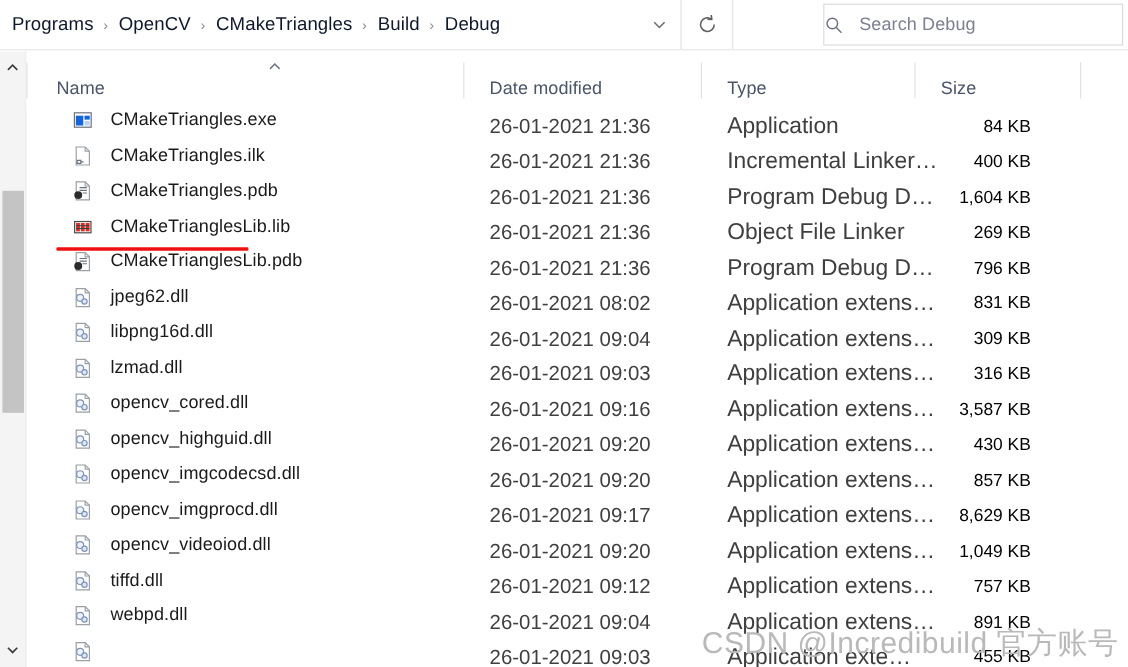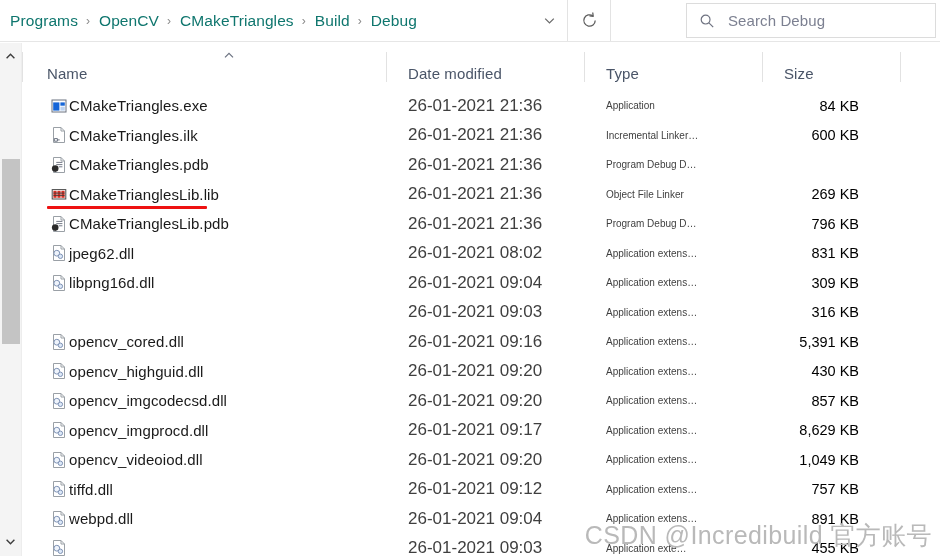--- a/index.html
+++ b/index.html
@@ -36,21 +36,21 @@
     padding-left: 8px;
   }
   .crumbs {
     display: flex;
     align-items: center;
     flex: 1;
     min-width: 0;
   }
   .crumb {
     font-size: 15.5px;
-    color: #0f766e;
+    color: #0f172a;
     white-space: nowrap;
     padding: 2px 2px;
     letter-spacing: .1px;
   }
   .crumb-sep {
     color: #8a8a8a;
     font-size: 12px;
     padding: 0 7px 0 6px;
     line-height: 1;
     user-select: none;
@@ -72,21 +72,20 @@
   }
   .searchbox {
     position: absolute;
     left: 686px; top: 3px;
     width: 250px; height: 35px;
     border: 1px solid #dcdcdc;
     background: #ffffff;
     box-sizing: border-box;
     display: flex;
     align-items: center;
-    padding-left: 12px;
   }
   .search-placeholder {
     font-size: 15px;
     color: #7c8091;
     margin-left: 13px;
     letter-spacing: .1px;
   }
 
   
   .scrollbar {
@@ -153,26 +152,25 @@
     height: 465px;
     overflow: hidden;
   }
   .row {
     position: relative;
     height: 29.5px;
     width: 918px;
   }
   .cell-name {
     position: absolute;
-    left: 28px;
+    left: 38px;
     top: 0;
     height: 29.5px;
     display: flex;
-    align-items: center;
-    gap: 1px;
+    gap: 14px;
   }
   .fname {
     font-size: 15px;
     color: #1a1a1a;
     white-space: nowrap;
     letter-spacing: .1px;
   }
   .cell-date {
     position: absolute;
     left: 386px;
@@ -180,21 +178,21 @@
     display: flex; align-items: center;
     font-size: 17px;
     color: #3f3f3f;
     white-space: nowrap;
   }
   .cell-type {
     position: absolute;
     left: 584px;
     top: 0; height: 29.5px;
     display: flex; align-items: center;
-    font-size: 10px;
+    font-size: 19px;
     color: #3f3f3f;
     white-space: nowrap;
   }
   .cell-size {
     position: absolute;
     left: 700px;
     width: 137px;
     top: 0; height: 29.5px;
     display: flex; align-items: center; justify-content: flex-end;
     font-size: 14.5px;
@@ -329,36 +327,37 @@
             <path d="M3.5 1.5 H11 L14.5 5 V16.5 H3.5 Z" fill="#ffffff" stroke="#9aa0a6" stroke-width="1"></path>
             <path d="M11 1.5 V5 H14.5" fill="none" stroke="#9aa0a6" stroke-width="1"></path>
             <path d="M4.3 12.6 h3.1 v2.6 h-3.1 z" fill="none" stroke="#6b7280" stroke-width="1"></path>
             <path d="M7.4 13.9 h2.3" fill="none" stroke="#6b7280" stroke-width="1"></path>
           </svg>
         </span>
         <span class="fname">CMakeTriangles.ilk</span>
       </div>
       <div class="cell-date">26-01-2021 21:36</div>
       <div class="cell-type">Incremental Linker…</div>
-      <div class="cell-size">600 KB</div>
+      <div class="cell-size">400 KB</div>
     </div>
     <div class="row">
       <div class="cell-name">
         <span class="icon-box">
           <svg width="18" height="18" viewBox="0 0 18 18">
             <path d="M3.5 1.5 H11 L14.5 5 V16.5 H3.5 Z" fill="#ffffff" stroke="#9aa0a6" stroke-width="1"></path>
             <path d="M11 1.5 V5 H14.5" fill="none" stroke="#9aa0a6" stroke-width="1"></path>
             <path d="M6.3 6.4 h6.1 M6.3 8.6 h6.1 M8.8 10.8 h3.6" stroke="#6b7280" stroke-width=".95" fill="none"></path>
             <circle cx="5.2" cy="12.6" r="3.3" fill="#2b2b2b"></circle>
           </svg>
         </span>
         <span class="fname">CMakeTriangles.pdb</span>
       </div>
       <div class="cell-date">26-01-2021 21:36</div>
       <div class="cell-type">Program Debug D…</div>
+      <div class="cell-size">1,604 KB</div>
     </div>
     <div class="row">
       <div class="cell-name">
         <span class="icon-box">
           <svg width="18" height="18" viewBox="0 0 18 18">
             <rect x="2.2" y="4.6" width="13.6" height="9.4" fill="#ffffff" stroke="#4a4a4a" stroke-width="1"></rect>
             <rect x="3.4" y="5.8" width="3.2" height="7" fill="#d93025"></rect>
             <rect x="7.4" y="5.8" width="3.2" height="7" fill="#d93025"></rect>
             <rect x="11.4" y="5.8" width="3.2" height="7" fill="#d93025"></rect>
             <path d="M3.4 8.1 h11.2 M3.4 10.4 h11.2" stroke="#3b3b3b" stroke-width=".9"></path>
@@ -413,39 +412,50 @@
             <circle cx="10.4" cy="12.3" r="2.2" fill="#dce8f8" stroke="#7f93b5" stroke-width="1"></circle>
           </svg>
         </span>
         <span class="fname">libpng16d.dll</span>
       </div>
       <div class="cell-date">26-01-2021 09:04</div>
       <div class="cell-type">Application extens…</div>
       <div class="cell-size">309 KB</div>
     </div>
     <div class="row">
+      <div class="cell-name">
+        <span class="icon-box">
+          <svg width="18" height="18" viewBox="0 0 18 18">
+            <path d="M3.5 1.5 H11 L14.5 5 V16.5 H3.5 Z" fill="#ffffff" stroke="#9aa0a6" stroke-width="1"></path>
+            <path d="M11 1.5 V5 H14.5" fill="none" stroke="#9aa0a6" stroke-width="1"></path>
+            <circle cx="6.8" cy="9.2" r="2.9" fill="#eef3fb" stroke="#7f93b5" stroke-width="1"></circle>
+            <circle cx="10.4" cy="12.3" r="2.2" fill="#dce8f8" stroke="#7f93b5" stroke-width="1"></circle>
+          </svg>
+        </span>
+        <span class="fname">lzmad.dll</span>
+      </div>
       <div class="cell-date">26-01-2021 09:03</div>
       <div class="cell-type">Application extens…</div>
       <div class="cell-size">316 KB</div>
     </div>
     <div class="row">
       <div class="cell-name">
         <span class="icon-box">
           <svg width="18" height="18" viewBox="0 0 18 18">
             <path d="M3.5 1.5 H11 L14.5 5 V16.5 H3.5 Z" fill="#ffffff" stroke="#9aa0a6" stroke-width="1"></path>
             <path d="M11 1.5 V5 H14.5" fill="none" stroke="#9aa0a6" stroke-width="1"></path>
             <circle cx="6.8" cy="9.2" r="2.9" fill="#eef3fb" stroke="#7f93b5" stroke-width="1"></circle>
             <circle cx="10.4" cy="12.3" r="2.2" fill="#dce8f8" stroke="#7f93b5" stroke-width="1"></circle>
           </svg>
         </span>
         <span class="fname">opencv_cored.dll</span>
       </div>
       <div class="cell-date">26-01-2021 09:16</div>
       <div class="cell-type">Application extens…</div>
-      <div class="cell-size">5,391 KB</div>
+      <div class="cell-size">3,587 KB</div>
     </div>
     <div class="row">
       <div class="cell-name">
         <span class="icon-box">
           <svg width="18" height="18" viewBox="0 0 18 18">
             <path d="M3.5 1.5 H11 L14.5 5 V16.5 H3.5 Z" fill="#ffffff" stroke="#9aa0a6" stroke-width="1"></path>
             <path d="M11 1.5 V5 H14.5" fill="none" stroke="#9aa0a6" stroke-width="1"></path>
             <circle cx="6.8" cy="9.2" r="2.9" fill="#eef3fb" stroke="#7f93b5" stroke-width="1"></circle>
             <circle cx="10.4" cy="12.3" r="2.2" fill="#dce8f8" stroke="#7f93b5" stroke-width="1"></circle>
           </svg>

